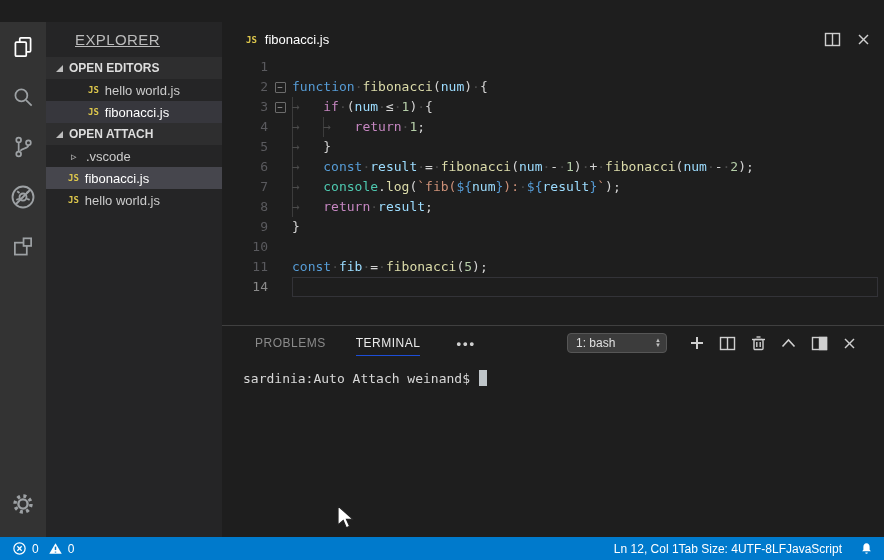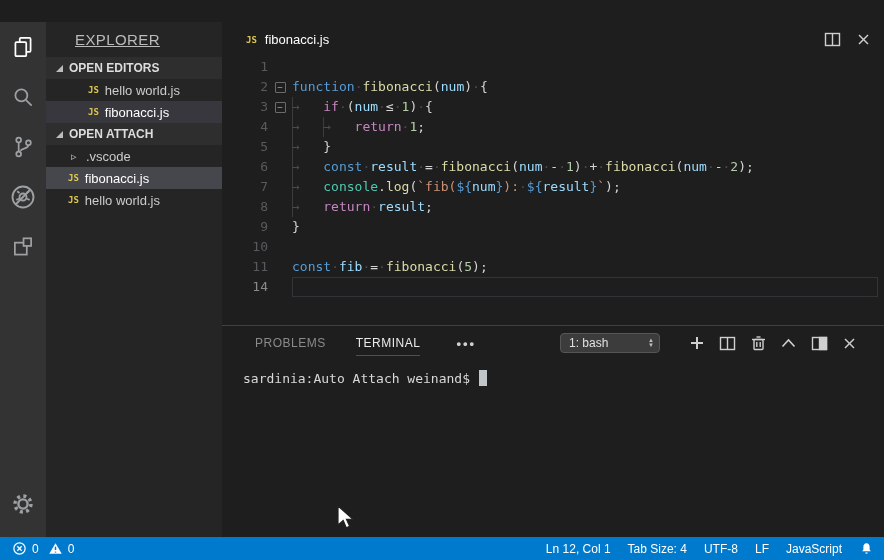--- a/index.html
+++ b/index.html
@@ -57,21 +57,21 @@
   .tk-ws{color:#4b4b4b}
   .tk-tab{display:inline-block; width:4ch; color:#4b4b4b; box-shadow:inset 1px 0 0 #3c3c3c;}
 
   
   .panel { flex:1; border-top:1px solid rgba(128,128,128,0.35); display:flex; flex-direction:column; }
   .panel-tabs { height:34px; display:flex; align-items:center; padding:0 28px 0 33px; gap:30px; }
   .panel-tab { font-size:12px; letter-spacing:.5px; color:#8a8a8a; height:100%; display:flex; align-items:center; }
   .panel-tab.active { color:#eaeaea; }
   .panel-tab.active span { border-bottom:1px solid #1d4ed8; padding-bottom:5px; margin-bottom:-6px; }
   .more-dots { color:#cfcfcf; font-size:13px; letter-spacing:2px; font-weight:bold; margin-left:6px; }
-  .panel-right { margin-left:auto; display:flex; align-items:center; gap:22px; }
+  .panel-right { margin-left:auto; display:flex; align-items:center; gap:15px; }
   .shell-select { width:100px; height:20px; background:#3c3c3c; border:1px solid #565656; border-radius:4px;
                   display:flex; align-items:center; font-size:12px; color:#e0e0e0; padding-left:8px; }
   .shell-arrows { margin-left:auto; margin-right:5px; display:flex; flex-direction:column; line-height:5px;
                   font-size:6px; color:#c0c0c0; }
   .panel-actions { display:flex; align-items:center; gap:15px; margin-left:8px; }
   .terminal { flex:1; font-family:"DejaVu Sans Mono",monospace; font-size:13px; color:#d8d8d8;
               padding:10px 0 0 21px; }
   .term-cursor { display:inline-block; width:8px; height:16px; background:#bfc5c9; vertical-align:text-bottom; margin-left:9px; }
 
   
@@ -321,21 +321,21 @@
       </svg>
       <span>0</span>
       <svg width="15" height="15" viewBox="0 0 24 24">
         <polygon points="12,3.5 22,20.5 2,20.5" fill="#ffffff" stroke="none"></polygon>
         <line x1="12" y1="9" x2="12" y2="14.5" stroke="#007acc" stroke-width="2.4"></line>
         <line x1="12" y1="17" x2="12" y2="18.5" stroke="#007acc" stroke-width="2.4"></line>
       </svg>
       <span>0</span>
     </div>
     <div class="sb-right">
-      <div id="status-right-items" style="display:flex;gap:17px;align-items:flex-end">
+      <div id="status-right-items" style="display:flex;gap:0;align-items:flex-end">
           <div>Ln 12, Col 1</div>
           <div>Tab Size: 4</div>
           <div>UTF-8</div>
           <div>LF</div>
           <div>JavaScript</div>
         </div>
       <svg width="15" height="15" viewBox="0 0 24 24">
         <path d="M12 3.5 C8.5 3.5 7 6.5 7 9.5 V14 L5 16.5 H19 L17 14 V9.5 C17 6.5 15.5 3.5 12 3.5 Z" fill="#ffffff" stroke="none"></path>
         <path d="M10 18.5 a2 2 0 0 0 4 0" fill="#ffffff" stroke="none"></path>
       </svg>

